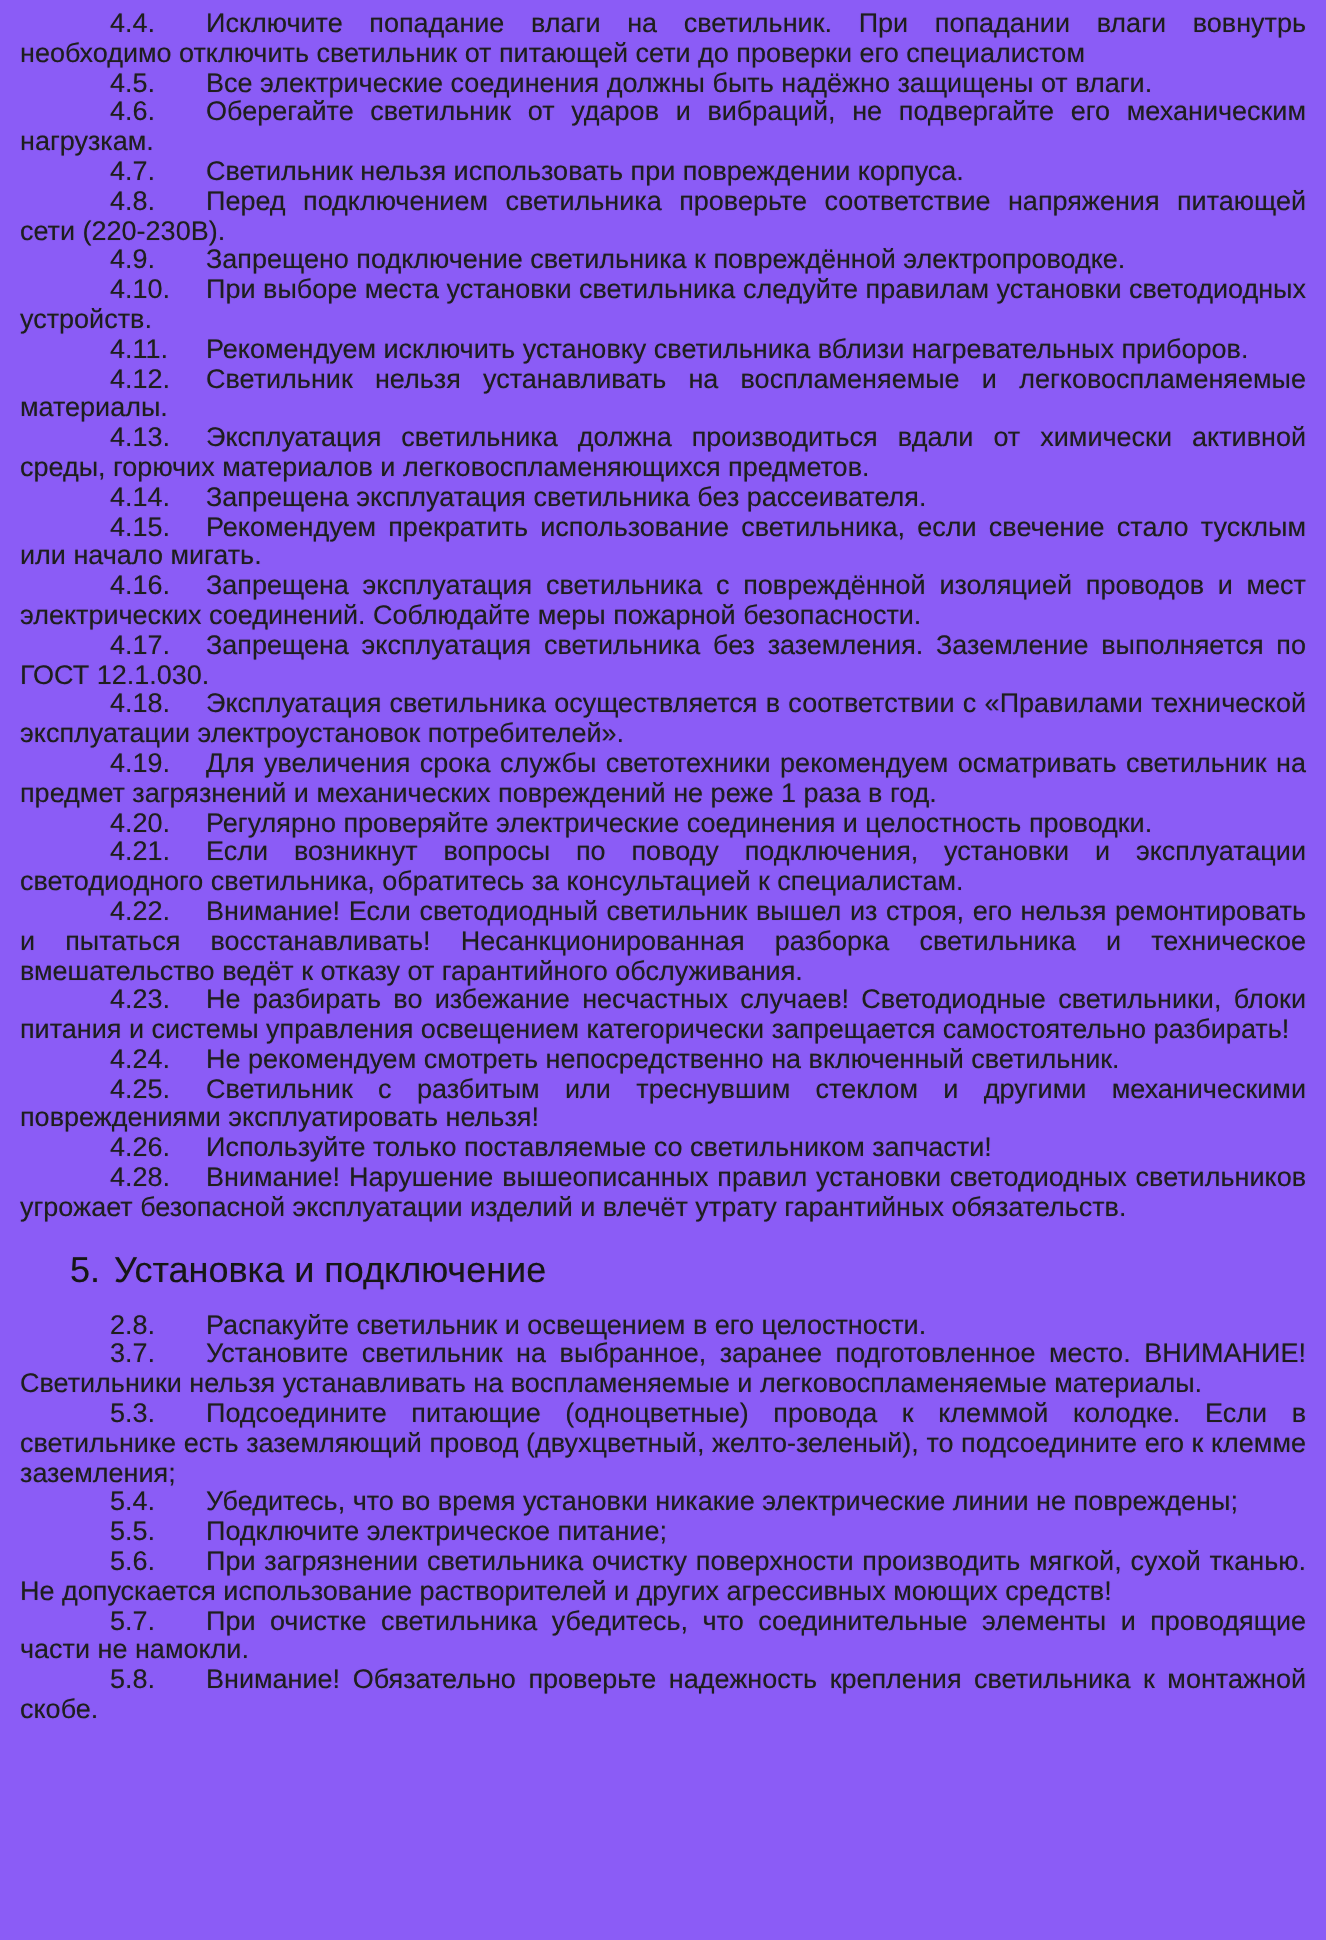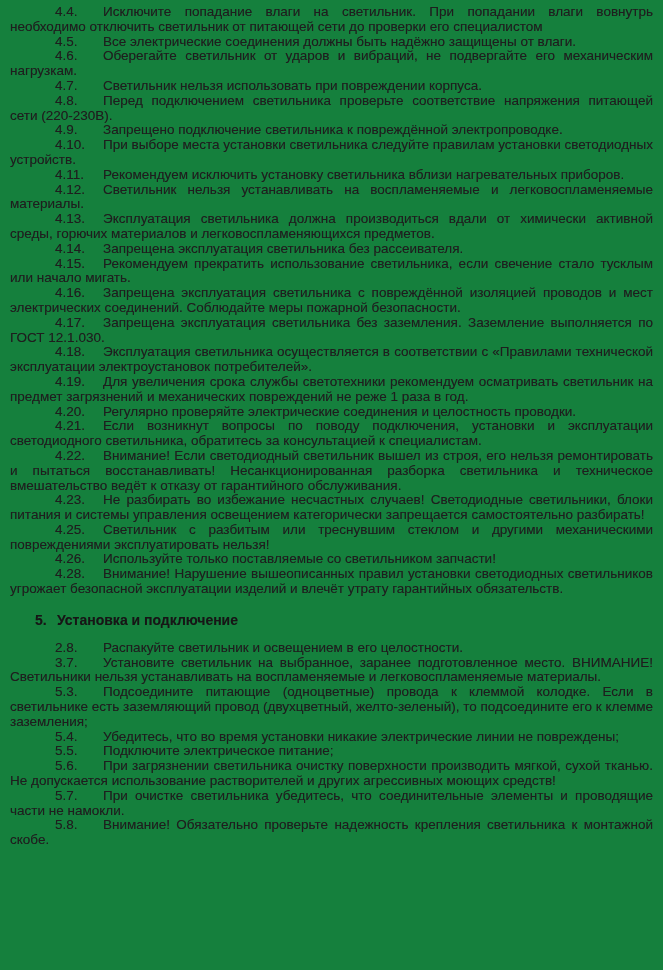--- a/index.html
+++ b/index.html
@@ -6,42 +6,42 @@
     margin: 0;
     padding: 0;
     background: #fbfbfa;
   }
   .page {
     position: relative;
     box-sizing: border-box;
     width: 663px;
     height: 970px;
     padding: 5px 10px 0 10px;
-    background: #15803d;
+    background: #8b5cf6;
     font-family: "Liberation Sans", sans-serif;
     font-size: 13.5px;
     line-height: 14.8px;
     color: #1e1e1e;
     overflow: hidden;
     text-shadow: 0 0 0.4px rgba(40,40,40,0.55);
   }
   .para {
     margin: 0;
     text-align: justify;
   }
   .para .num {
     display: inline-block;
     margin-left: 45px;
     width: 48px;
   }
   .section-heading {
     margin: 14px 0 11px 0;
-    font-size: 14px;
+    font-size: 18px;
     line-height: 19px;
-    font-weight: bold;
+    font-weight: normal;
     color: #161616;
   }
   .section-heading .hnum {
     display: inline-block;
     margin-left: 25px;
     width: 22px;
   }
 </style>
 </head>
 <body>
@@ -122,20 +122,23 @@
   </p>
 
   <p class="para">
     <span class="num">4.22.</span><span class="txt">Внимание! Если светодиодный светильник вышел из строя, его нельзя ремонтировать и пытаться восстанавливать! Несанкционированная разборка светильника и техническое вмешательство ведёт к отказу от гарантийного обслуживания.</span>
   </p>
 
   <p class="para">
     <span class="num">4.23.</span><span class="txt">Не разбирать во избежание несчастных случаев! Светодиодные светильники, блоки питания и системы управления освещением категорически запрещается самостоятельно разбирать!</span>
   </p>
 
+  <p class="para">
+    <span class="num">4.24.</span><span class="txt">Не рекомендуем смотреть непосредственно на включенный светильник.</span>
+  </p>
 
   <p class="para">
     <span class="num">4.25.</span><span class="txt">Светильник с разбитым или треснувшим стеклом и другими механическими повреждениями эксплуатировать нельзя!</span>
   </p>
 
   <p class="para">
     <span class="num">4.26.</span><span class="txt">Используйте только поставляемые со светильником запчасти!</span>
   </p>
 
 

